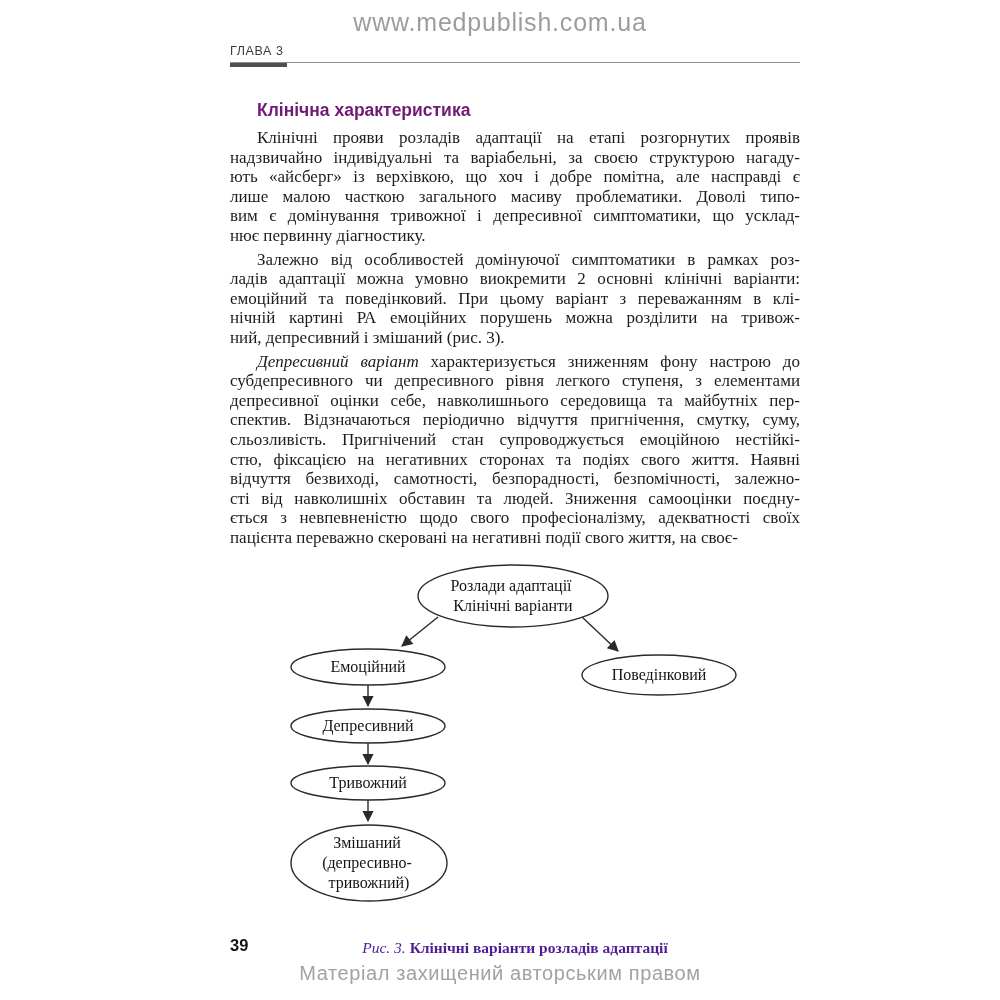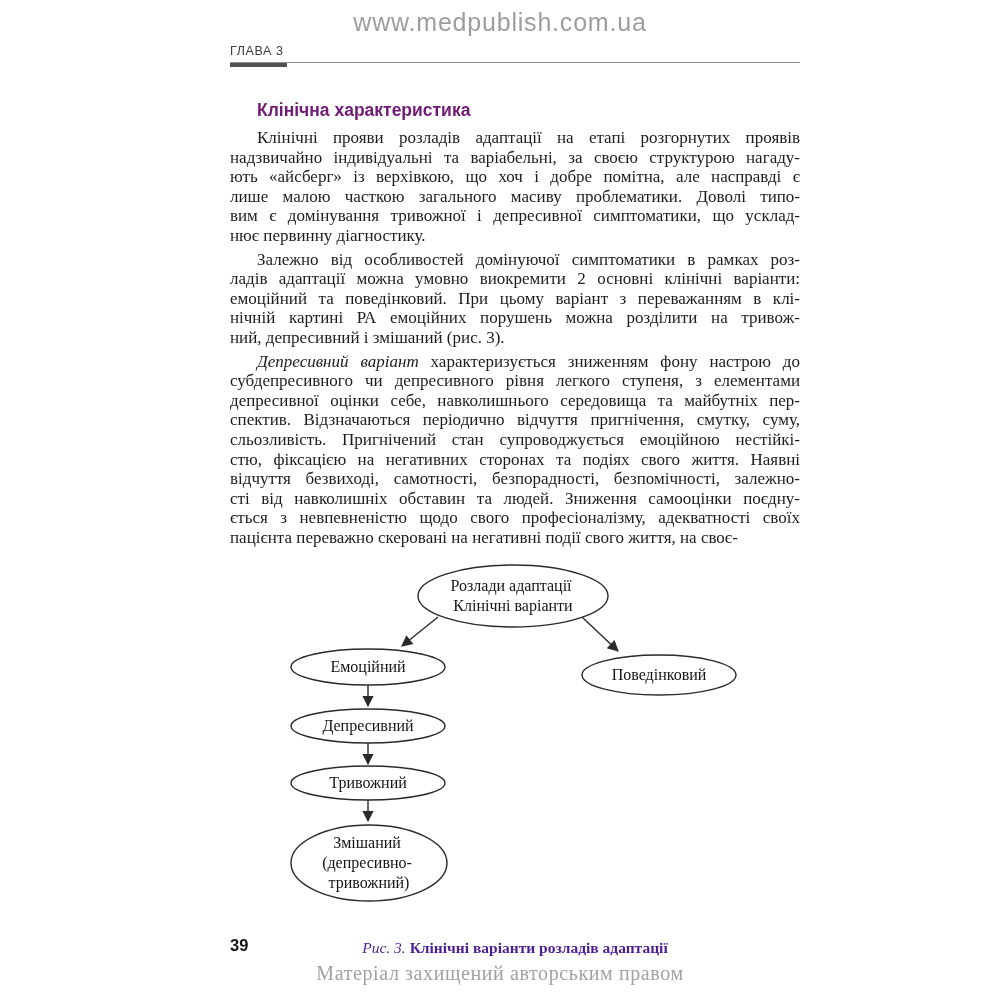--- a/index.html
+++ b/index.html
@@ -86,21 +86,21 @@
   
   .page-number {
     position:absolute; left:230px; top:936px;
     font-family:"Liberation Sans", sans-serif;
     font-weight:bold; font-size:16.5px;
     color:#141414;
   }
   .bottom-watermark {
     position:absolute; top:962px; left:0; width:1000px;
     text-align:center;
-    font-family:Liberation Serif, serif;
+    font-family:Liberation Sans, sans-serif;
     font-size:20px; letter-spacing:0.6px;
     color:#a2a2a2;
   }
 </style>
 </head>
 <body>
 
 <div class="top-watermark">www.medpublish.com.ua</div>
 
 <div class="chapter-header">

